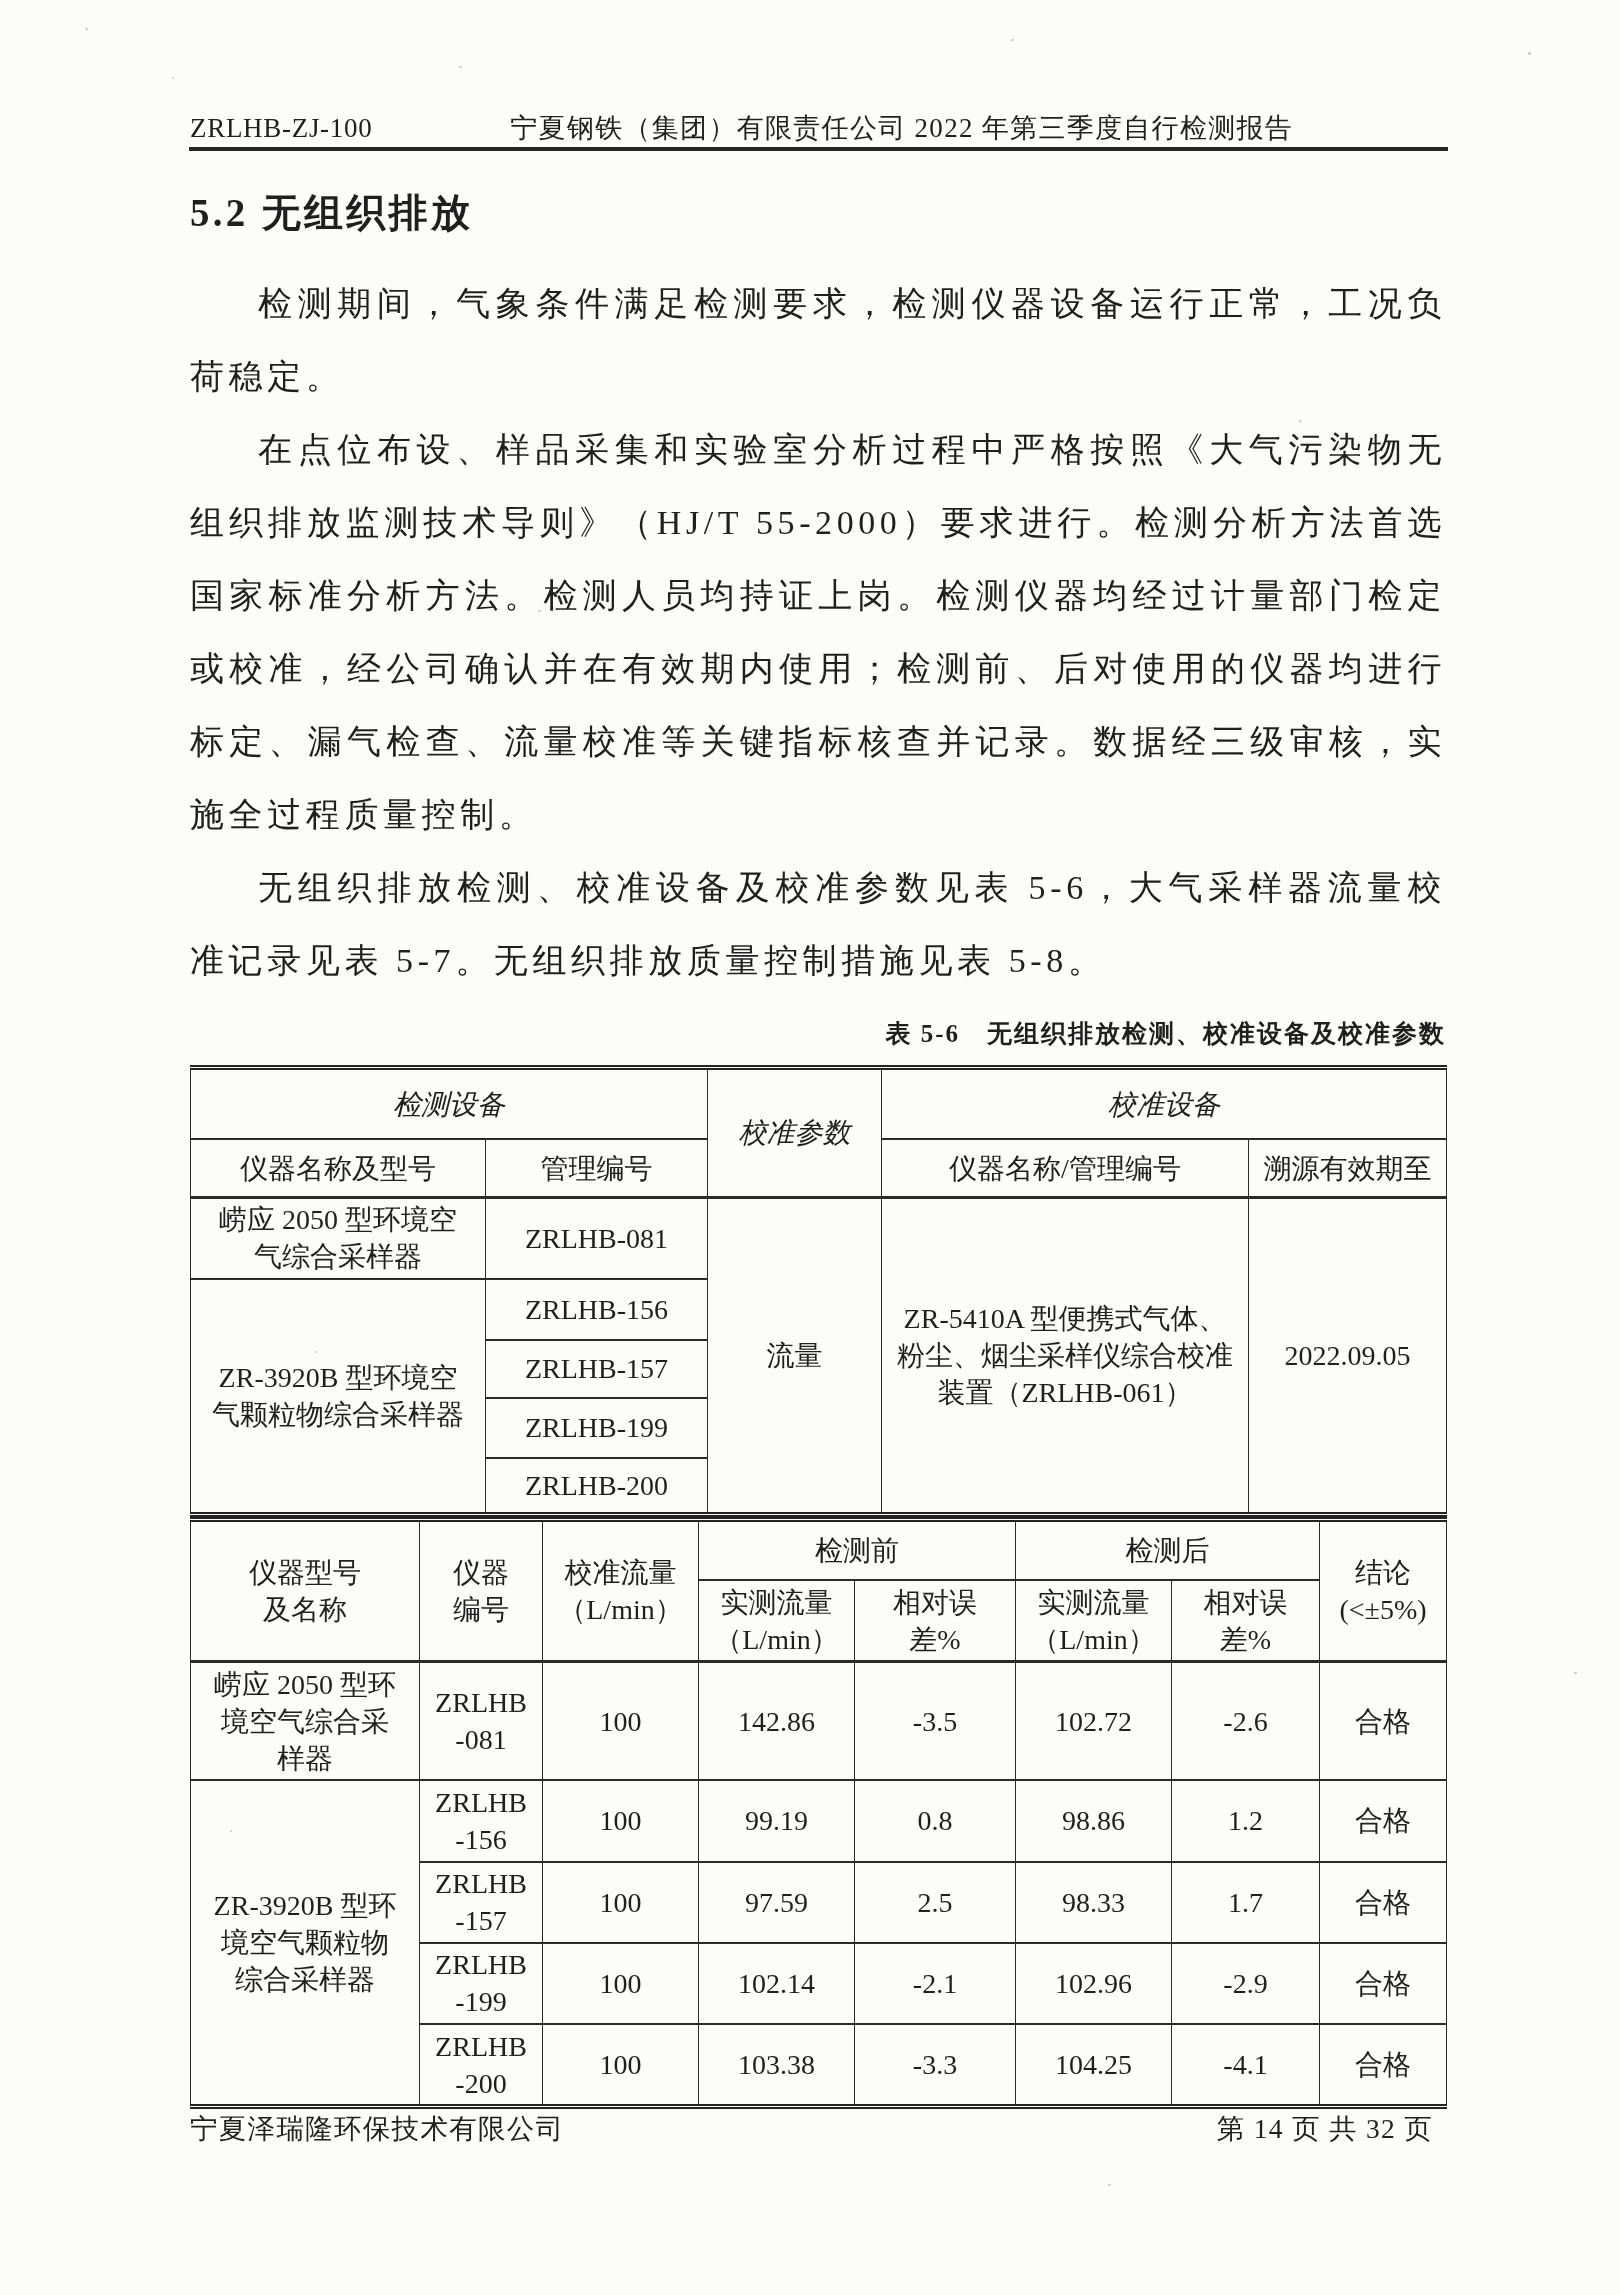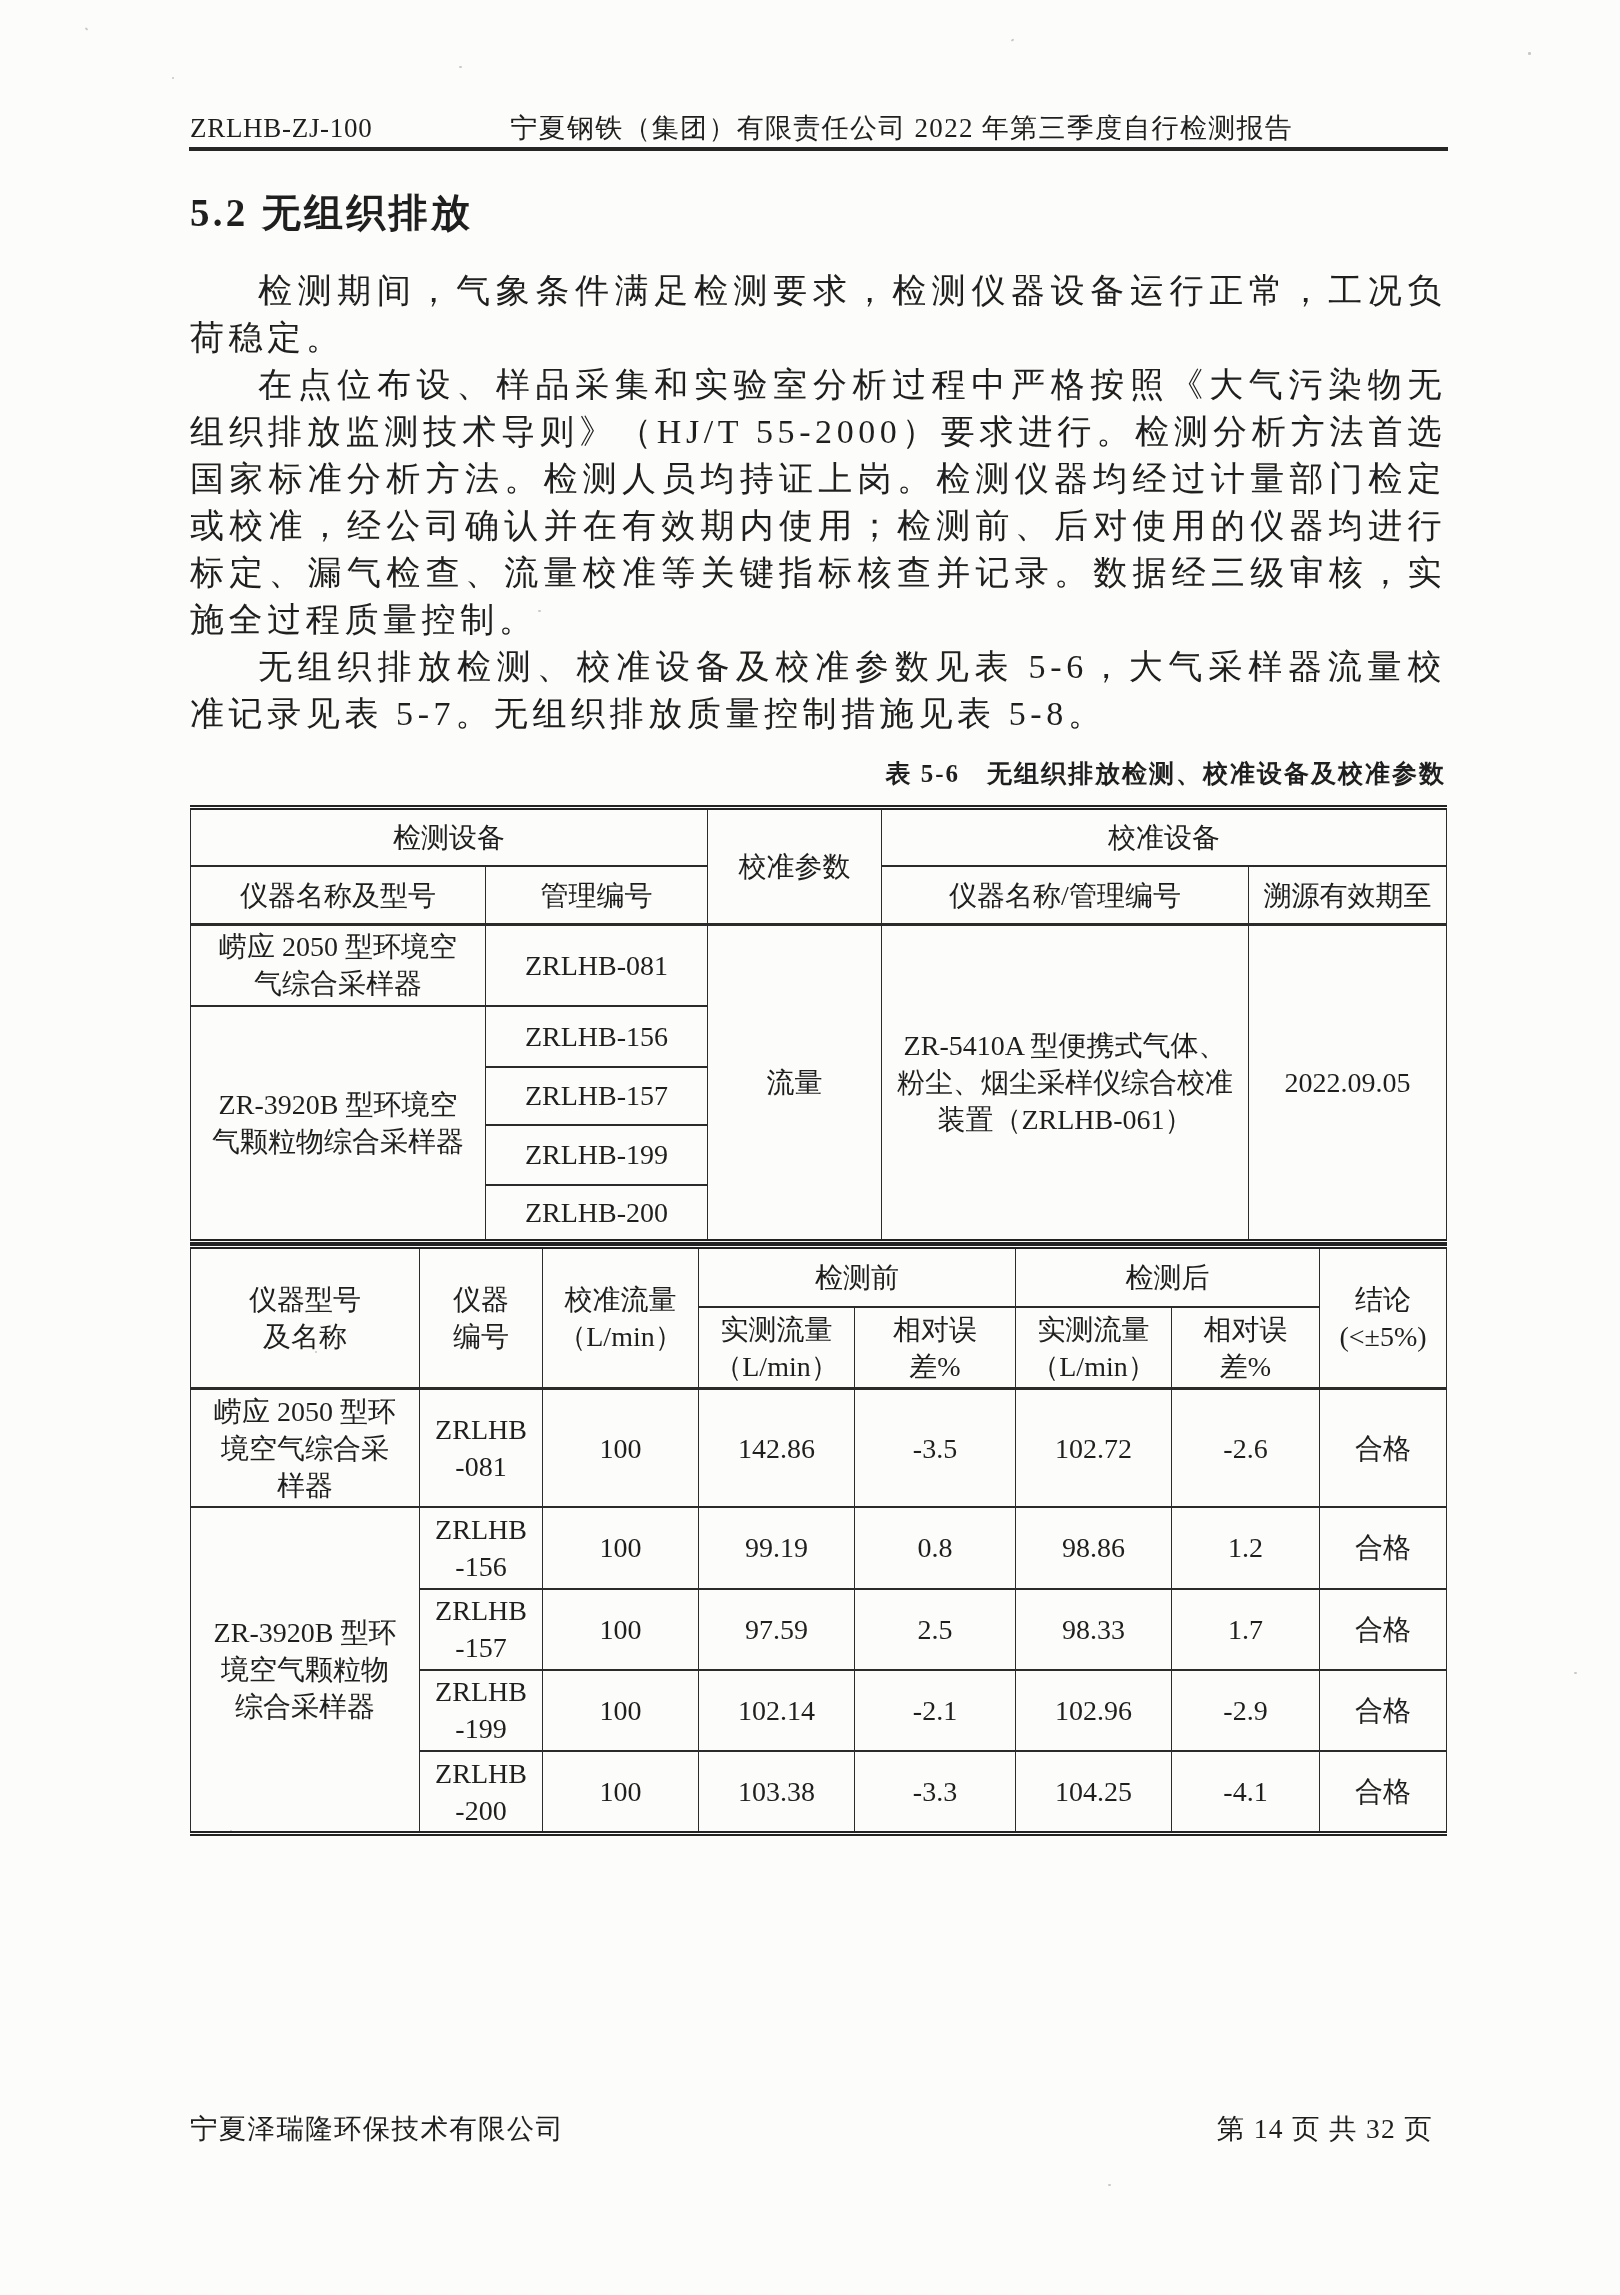--- a/index.html
+++ b/index.html
@@ -34,21 +34,21 @@
     position:absolute; top:147px; left:189px; right:173px; height:3.9px;
     background:#262626;
   }
 
   .main { position:absolute; top:188px; left:190px; width:1256px; }
   .sec-title {
     margin:0 0 29px 0; font-size:39px; line-height:50px; font-weight:bold;
     letter-spacing:3.3px;
   }
   .para {
-    margin:0; font-size:34px; line-height:47px; letter-spacing:4.6px;
+    margin:0; font-size:34px; line-height:73px; letter-spacing:4.6px;
     text-indent:2em; text-align:justify;
   }
 
   .caption {
     text-align:right; font-weight:bold; font-size:25px; line-height:39px;
     letter-spacing:2px;
   }
   .cap56 { margin:17px 0 11.8px; }
   .cap57 { margin:6.6px 0 7.9px; }
 
@@ -58,21 +58,21 @@
     font-size:28px;
   }
   table.tbl th, table.tbl td {
     border:1.3px solid #2b2b2b; border-top-width:2px; border-bottom-width:2px;
     padding:2.6px 5.2px; text-align:center; vertical-align:middle;
     font-weight:normal; white-space:pre-line; line-height:37px;
     overflow:hidden;
   }
   table.tbl tr.dtop > th, table.tbl tr.dtop > td { border-top-width:3.3px; }
 
-  tr.h90{height:59px;} tr.h88{height:58px;} tr.h118{height:77px;}
+  tr.h90{height:72px;font-style:italic;} tr.h88{height:58px;} tr.h118{height:77px;}
   tr.h93{height:61px;} tr.h91{height:60px;} tr.h87{height:57px;}
   tr.h119{height:78px;} tr.h170{height:111px;} tr.h104{height:68px;}
   tr.h105{height:69px;} tr.h103{height:68px;}
 
   .ftr {
     position:absolute; top:2111px; left:190px; right:188px;
     display:flex; justify-content:space-between; align-items:center;
     font-size:27.5px; letter-spacing:1.3px;
   }
 </style>

